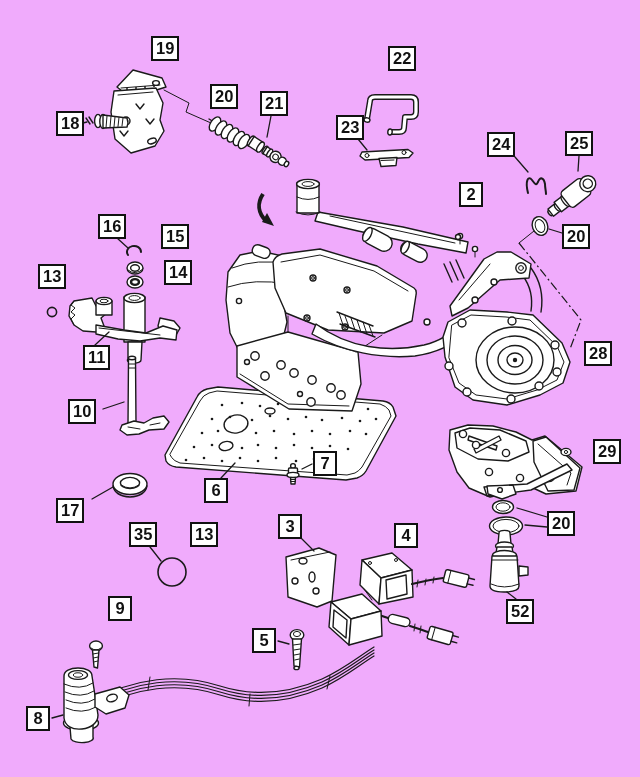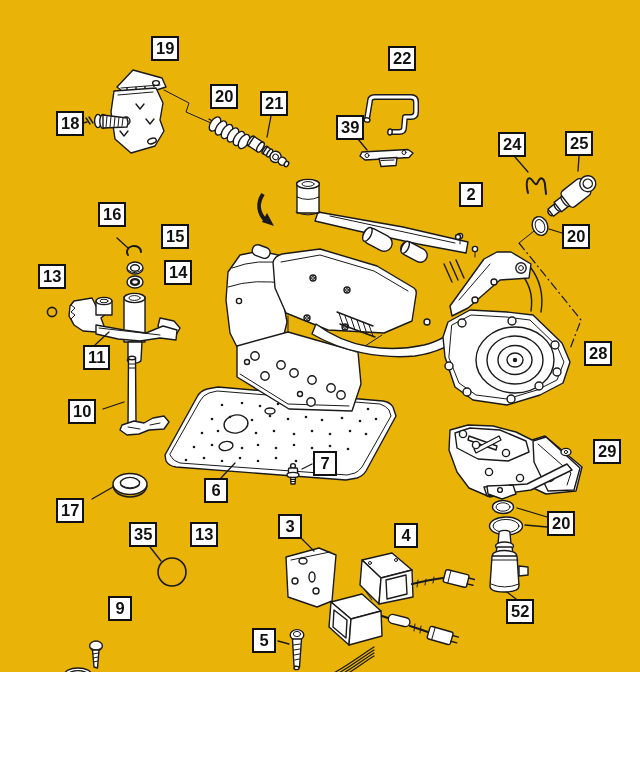--- a/index.html
+++ b/index.html
@@ -1,16 +1,16 @@
 <!DOCTYPE html>
 <html><head>
 <meta charset="utf-8">
 <style>
   html,body{margin:0;padding:0;background:#fff}
-  .stage{position:relative;width:640px;height:672px;background:#eab308;overflow:hidden;
+  .stage{position:relative;width:640px;height:777px;background:#f0abfc;overflow:hidden;
          font-family:"Liberation Sans",sans-serif}
   .stage svg{position:absolute;left:0;top:0}
   .co{position:absolute;box-sizing:border-box;min-width:24px;height:25px;
       border:2.6px solid #111;background:#fff;color:#111;
       font:bold 16.5px/19px "Liberation Sans",sans-serif;
       display:flex;align-items:center;justify-content:center;padding:0 3px}
   
   .f{fill:#fff;stroke:#1a1a1a;stroke-width:1.4;stroke-linejoin:round}
   .n{fill:none;stroke:#1a1a1a;stroke-width:1.4;stroke-linejoin:round;stroke-linecap:round}
   .t{fill:none;stroke:#1a1a1a;stroke-width:1;stroke-linejoin:round;stroke-linecap:round}
@@ -441,26 +441,26 @@
     <path class="ld" d="M278,641 L289,644"></path>
     <path class="ld" d="M52,718 L63,715"></path>
   </g>
 </svg>
 
   <div class="co" style="left:151px;top:36px">19</div>
   <div class="co" style="left:56px;top:111px">18</div>
   <div class="co" style="left:210px;top:84px">20</div>
   <div class="co" style="left:260px;top:91px">21</div>
   <div class="co" style="left:388px;top:46px">22</div>
-  <div class="co" style="left:336px;top:115px">39</div>
-  <div class="co" style="left:498px;top:132px">24</div>
+  <div class="co" style="left:336px;top:115px">23</div>
+  <div class="co" style="left:487px;top:132px">24</div>
   <div class="co" style="left:565px;top:131px">25</div>
   <div class="co" style="left:459px;top:182px">2</div>
   <div class="co" style="left:562px;top:224px">20</div>
-  <div class="co" style="left:98px;top:202px">16</div>
+  <div class="co" style="left:98px;top:214px">16</div>
   <div class="co" style="left:161px;top:224px">15</div>
   <div class="co" style="left:38px;top:264px">13</div>
   <div class="co" style="left:164px;top:260px">14</div>
   <div class="co" style="left:83px;top:345px">11</div>
   <div class="co" style="left:68px;top:399px">10</div>
   <div class="co" style="left:584px;top:341px">28</div>
   <div class="co" style="left:204px;top:478px">6</div>
   <div class="co" style="left:313px;top:451px">7</div>
   <div class="co" style="left:56px;top:498px">17</div>
   <div class="co" style="left:593px;top:439px">29</div>

